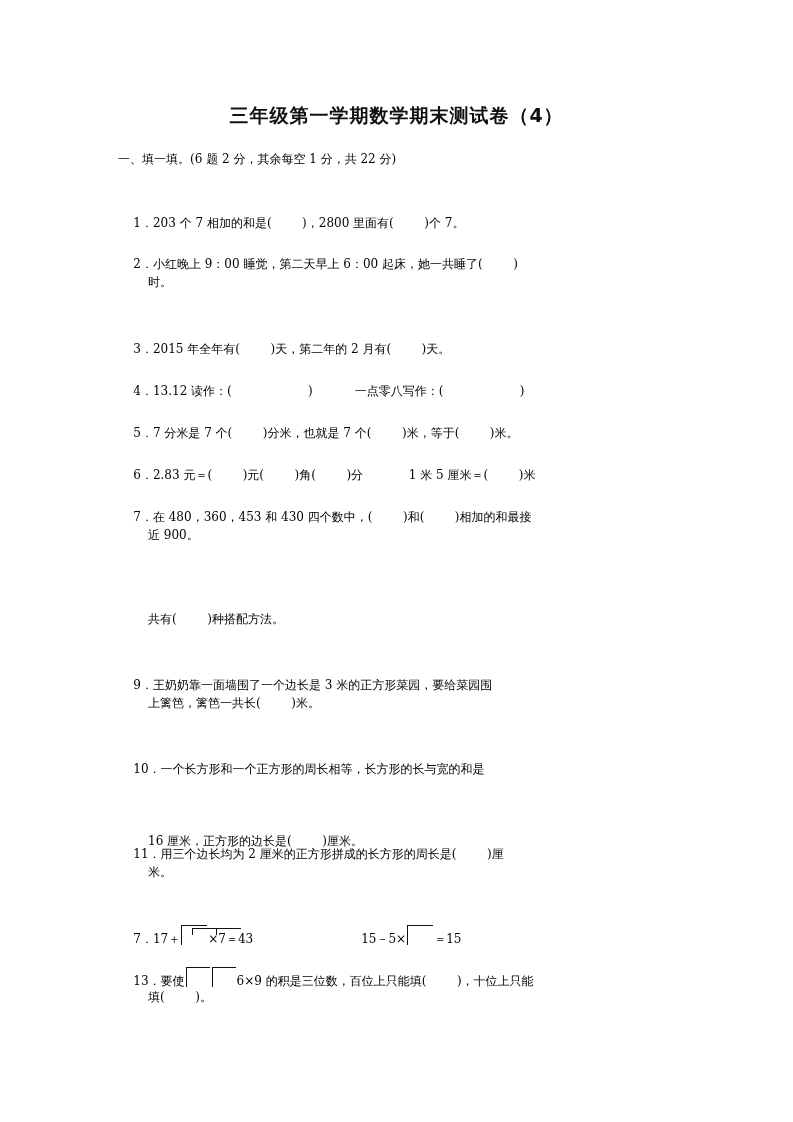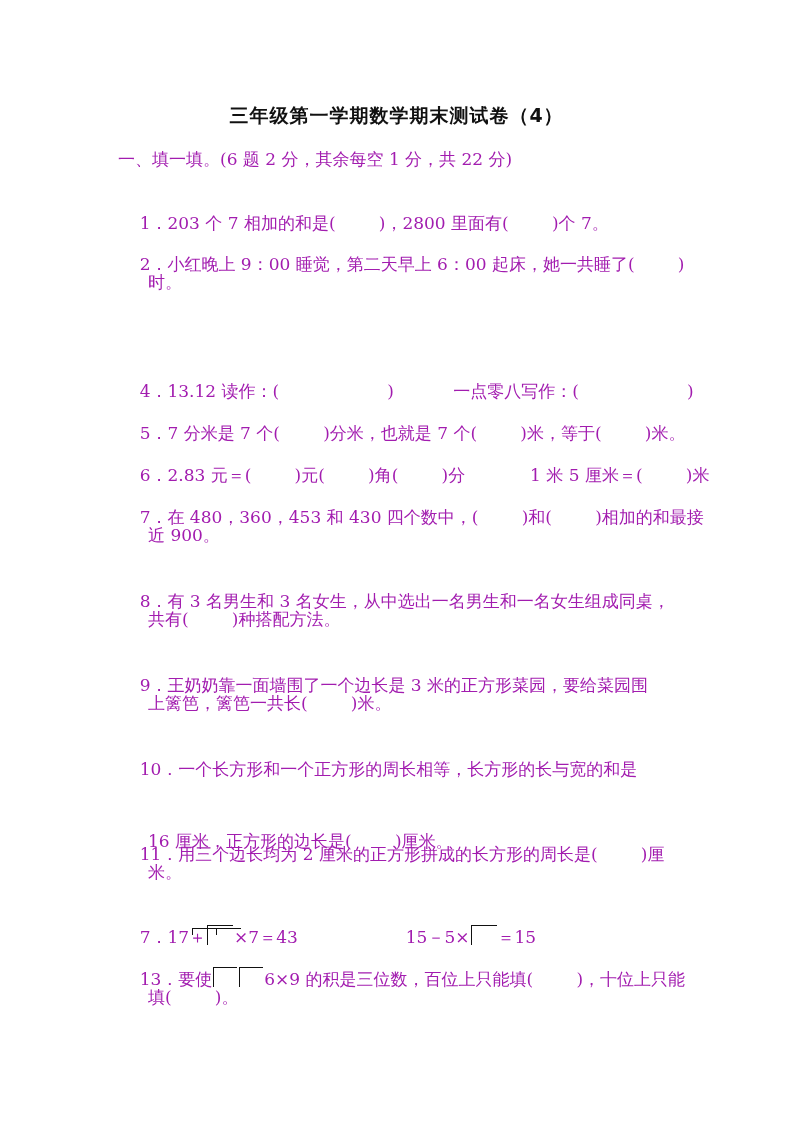--- a/index.html
+++ b/index.html
@@ -28,24 +28,24 @@
       text-align: center;
       font-family: "DejaVu Sans", "Liberation Sans", sans-serif;
       font-weight: bold;
       font-size: 19px;
       letter-spacing: 1px;
       color: #111;
     }
     .line {
       position: absolute;
       left: 118px;
-      font-size: 17px;
+      font-size: 12px;
       line-height: 24px;
       white-space: pre;
-      color: #a21caf;
+      color: #000000;
     }
     .indent {
       left: 148px;
     }
     .num {
       display: inline-block;
     }
     .gap {
       display: inline-block;
     }
@@ -79,41 +79,41 @@
 
   <div class="line" style="top:187px;">
     <span class="num">1．</span><span>203 个 7 相加的和是(        )，2800 里面有(        )个 7。</span>
   </div>
 
   <div class="line" style="top:228px;">
     <span class="num">2．</span><span>小红晚上 9：00 睡觉，第二天早上 6：00 起床，她一共睡了(        )</span>
   </div>
   <div class="line indent" style="top:270px;">时。</div>
 
+  <div class="line" style="top:313px;">
+    <span class="num">3．</span><span>2015 年全年有(        )天，第二年的 2 月有(        )天。</span>
+  </div>
 
   <div class="line" style="top:355px;">
     <span class="num">4．</span><span>13.12 读作：(                    )           一点零八写作：(                    )</span>
   </div>
 
   <div class="line" style="top:397px;">
     <span class="num">5．</span><span>7 分米是 7 个(        )分米，也就是 7 个(        )米，等于(        )米。</span>
   </div>
 
   <div class="line" style="top:439px;">
     <span class="num">6．</span><span>2.83 元＝(        )元(        )角(        )分            1 米 5 厘米＝(        )米</span>
   </div>
 
   <div class="line" style="top:481px;">
     <span class="num">7．</span><span>在 480，360，453 和 430 四个数中，(        )和(        )相加的和最接</span>
   </div>
   <div class="line indent" style="top:523px;">近 900。</div>
 
-  <div class="line" style="top:565px;">
-    <span class="num">8．</span><span>有 3 名男生和 3 名女生，从中选出一名男生和一名女生组成同桌，</span>
-  </div>
   <div class="line indent" style="top:607px;text-align:center;">共有(        )种搭配方法。</div>
 
   <div class="line" style="top:649px;">
     <span class="num">9．</span><span>王奶奶靠一面墙围了一个边长是 3 米的正方形菜园，要给菜园围</span>
   </div>
   <div class="line indent" style="top:691px;">上篱笆，篱笆一共长(        )米。</div>
 
   <div class="line" style="top:733px;">
     <span class="num">10．</span><span>一个长方形和一个正方形的周长相等，长方形的长与宽的和是</span>
   </div>

